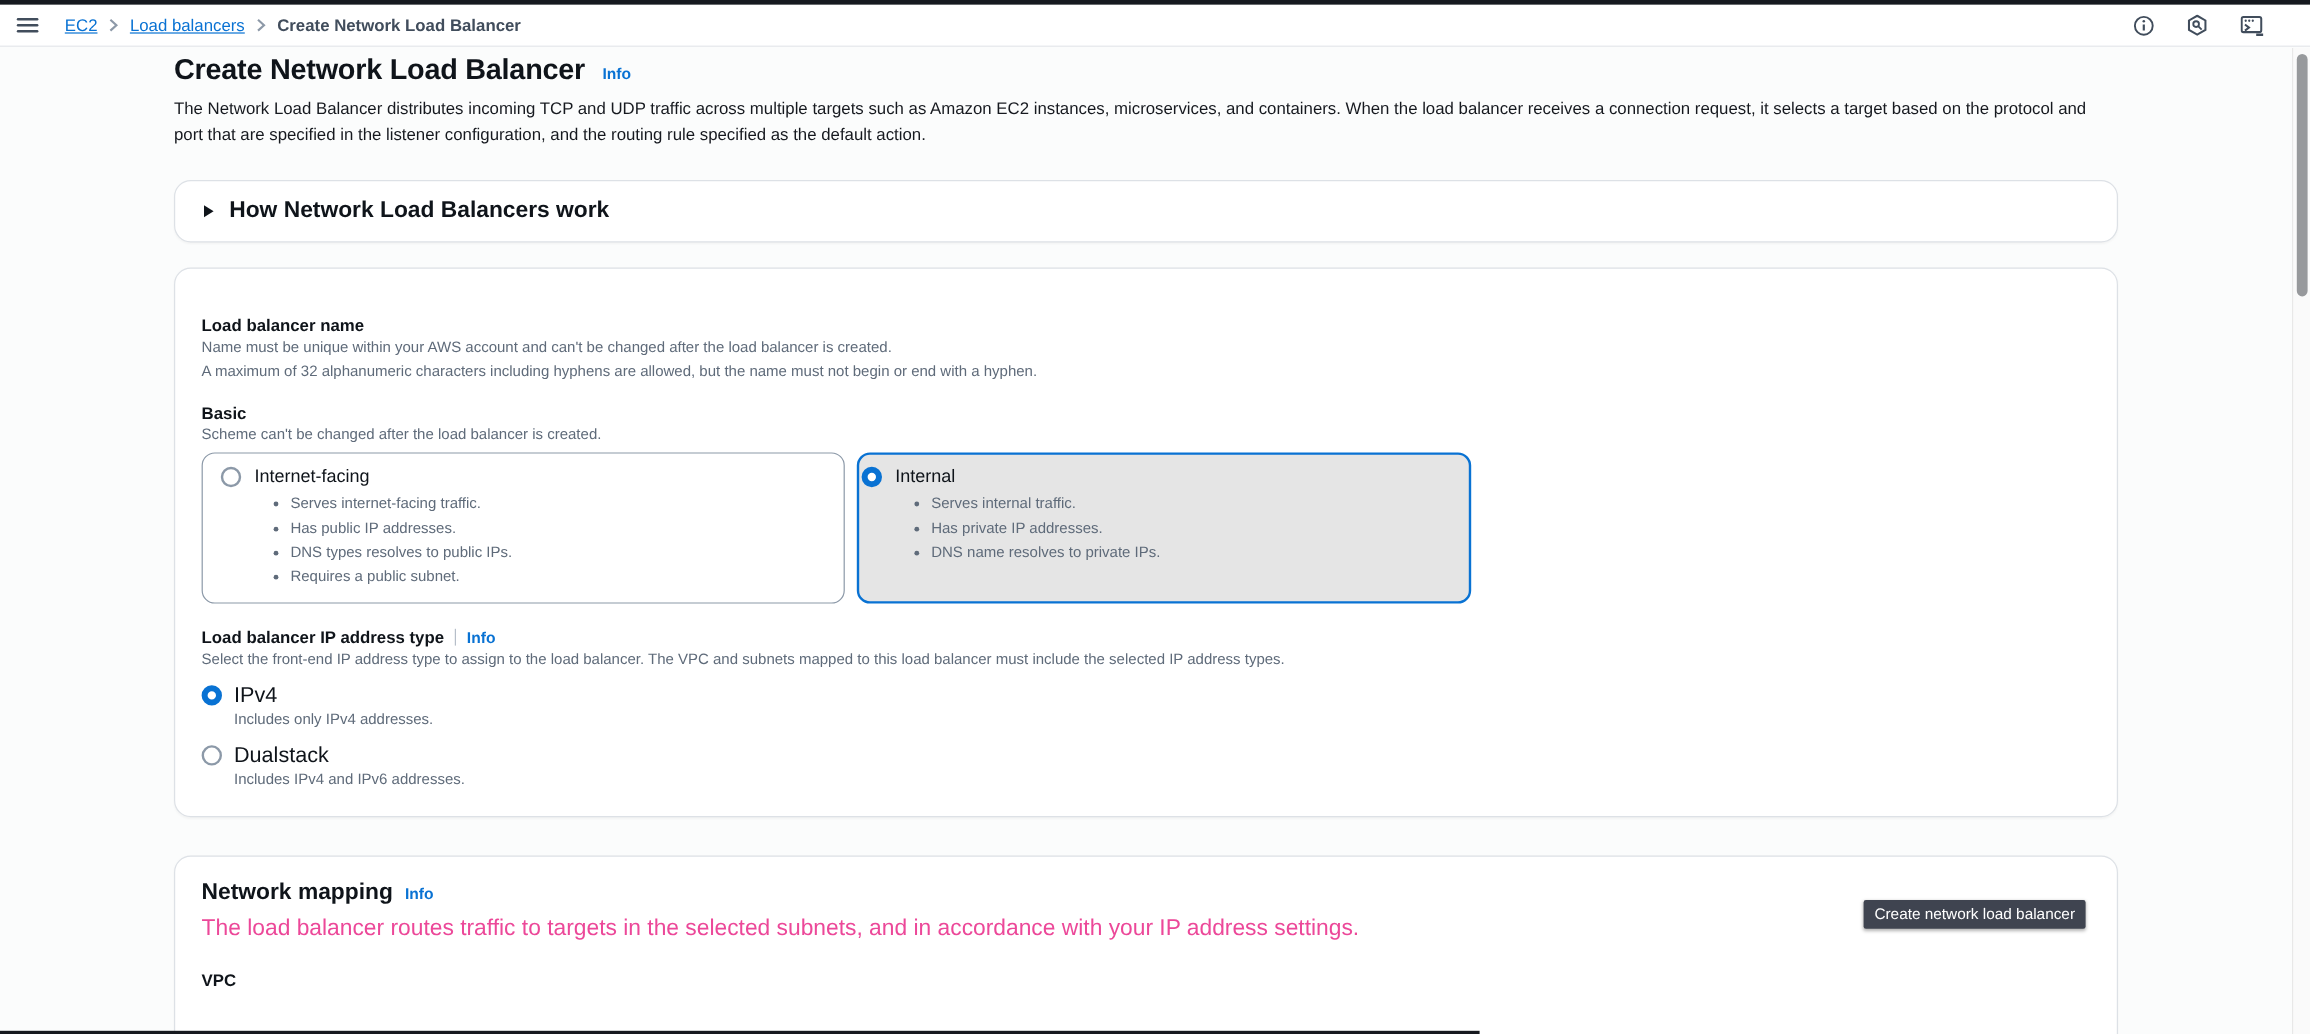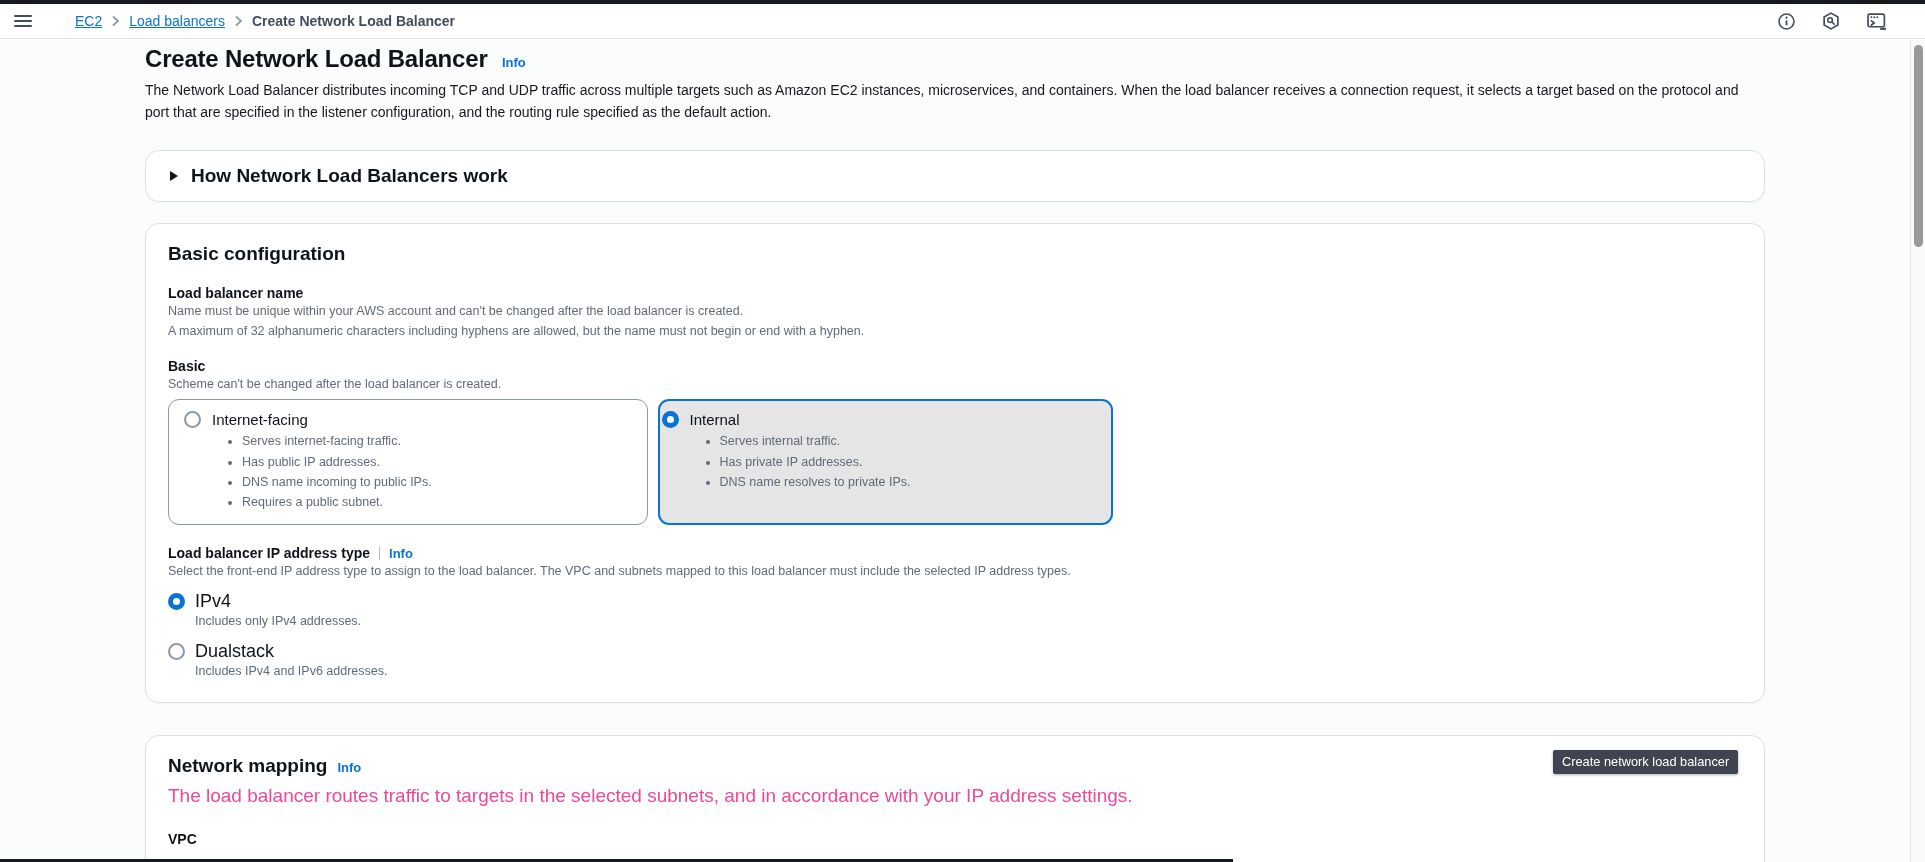--- a/index.html
+++ b/index.html
@@ -6,21 +6,21 @@
   html,body { margin:0; padding:0; }
   body {
     width:1925px; height:862px; overflow:hidden; position:relative;
     background:#fbfcfc; color:#0f141a;
     font-family:"Liberation Sans", sans-serif;
   }
   
   .top-black { height:4px; background:#16191f; width:100%; }
   .nav {
     height:35px; background:#fff; border-bottom:1px solid #e4e7ea;
-    display:flex; align-items:center; padding:0 22px 0 14px; position:relative; z-index:6;gap:21px;
+    display:flex; align-items:center; padding:0 22px 0 14px; position:relative; z-index:6;
   }
   .hamburger { width:18px; height:13px; display:flex; flex-direction:column; justify-content:space-between; cursor:pointer; }
   .hamburger span{ display:block; height:2.4px; background:#414d5c; border-radius:1px; }
   .crumbs { display:flex; align-items:center; margin-left:22px; font-size:14px; }
   .crumb-link { color:#0972d3; text-decoration:underline; cursor:pointer; }
   .crumb-sep { margin:0 9px; display:flex; align-items:center; }
   .crumb-current { color:#414d5c; font-weight:700; }
   .nav-right { margin-left:auto; display:flex; align-items:center; gap:27px; padding-right:16px; }
   .nav-right .navicon { display:flex; align-items:center; cursor:pointer; }
 
@@ -53,21 +53,21 @@
   .pipe { width:1px; height:14px; background:#b6bec9; margin:0 9px; display:inline-block; }
 
   .text-input {
     width:1045px; height:32px; border:2px solid #8c99a8; border-radius:8px;
     margin-top:6px; padding:0 11px; display:flex; align-items:center; font-size:14px; background:#fff; cursor:text;
   }
   .misspell { text-decoration:underline; text-decoration-style:wavy; text-decoration-color:#d13212; text-decoration-thickness:1px; text-underline-offset:3px; }
   .constraint { font-size:12.5px; color:#5f6b7a; margin-top:6px; }
 
   .mt20 { margin-top:20px; }
-  .tiles { display:flex; gap:10px; width:945px; margin-top:8px; }
+  .tiles { display:flex; gap:10px; width:1058px; margin-top:8px; }
   .tile { flex:1; border:1px solid #8c99a8; border-radius:11px; padding:11px 15px 12px; background:#fff; cursor:pointer; }
   .tile.selected { border:2px solid #0972d3; background:#e5e5e5; padding:10px 2px 11px; }
   .tile-head { display:flex; align-items:center; }
   .tile-label { font-size:15px; }
   .radio { width:17px; height:17px; border-radius:50%; border:2px solid #8c99a8; background:#fff; flex:none; cursor:pointer; }
   .radio.checked { border:5px solid #0972d3; }
   .tile .radio { margin-right:11px; }
   .tile ul { margin:3px 0 0 41px; padding-left:17px; color:#5f6b7a; font-size:12.5px; line-height:1.62; }
   .tile ul li::marker { color:#5f6b7a; }
 
@@ -144,41 +144,40 @@
       <a class="info-link">Info</a>
       <div class="page-desc">The Network Load Balancer distributes incoming TCP and UDP traffic across multiple targets such as Amazon EC2 instances, microservices, and containers. When the load balancer receives a connection request, it selects a target based on the protocol and port that are specified in the listener configuration, and the routing rule specified as the default action.</div>
     </div>
 
     <div class="card card-expander">
       <span class="tri"></span>
       <span class="expander-title">How Network Load Balancers work</span>
     </div>
 
     <div class="card card-section">
-      <h2 class="card-title">Basic configuration</h2>
 
       <div class="mt20">
         <div class="field-label">Load balancer name</div>
         <div class="field-desc">Name must be unique within your AWS account and can't be changed after the load balancer is created.</div>
         <div class="constraint">A maximum of 32 alphanumeric characters including hyphens are allowed, but the name must not begin or end with a hyphen.</div>
       </div>
 
       <div class="mt20">
         <div class="field-label">Basic</div>
         <div class="field-desc">Scheme can't be changed after the load balancer is created.</div>
         <div class="tiles">
           <div class="tile">
             <div class="tile-head">
               <span class="radio"></span>
               <span class="tile-label">Internet-facing</span>
             </div>
             <ul>
               <li>Serves internet-facing traffic.</li>
               <li>Has public IP addresses.</li>
-              <li>DNS name incoming to public IPs.</li>
+              <li>DNS types resolves to public IPs.</li>
               <li>Requires a public subnet.</li>
             </ul>
           </div>
           <div class="tile selected">
             <div class="tile-head">
               <span class="radio checked"></span>
               <span class="tile-label">Internal</span>
             </div>
             <ul>
               <li>Serves internal traffic.</li>

